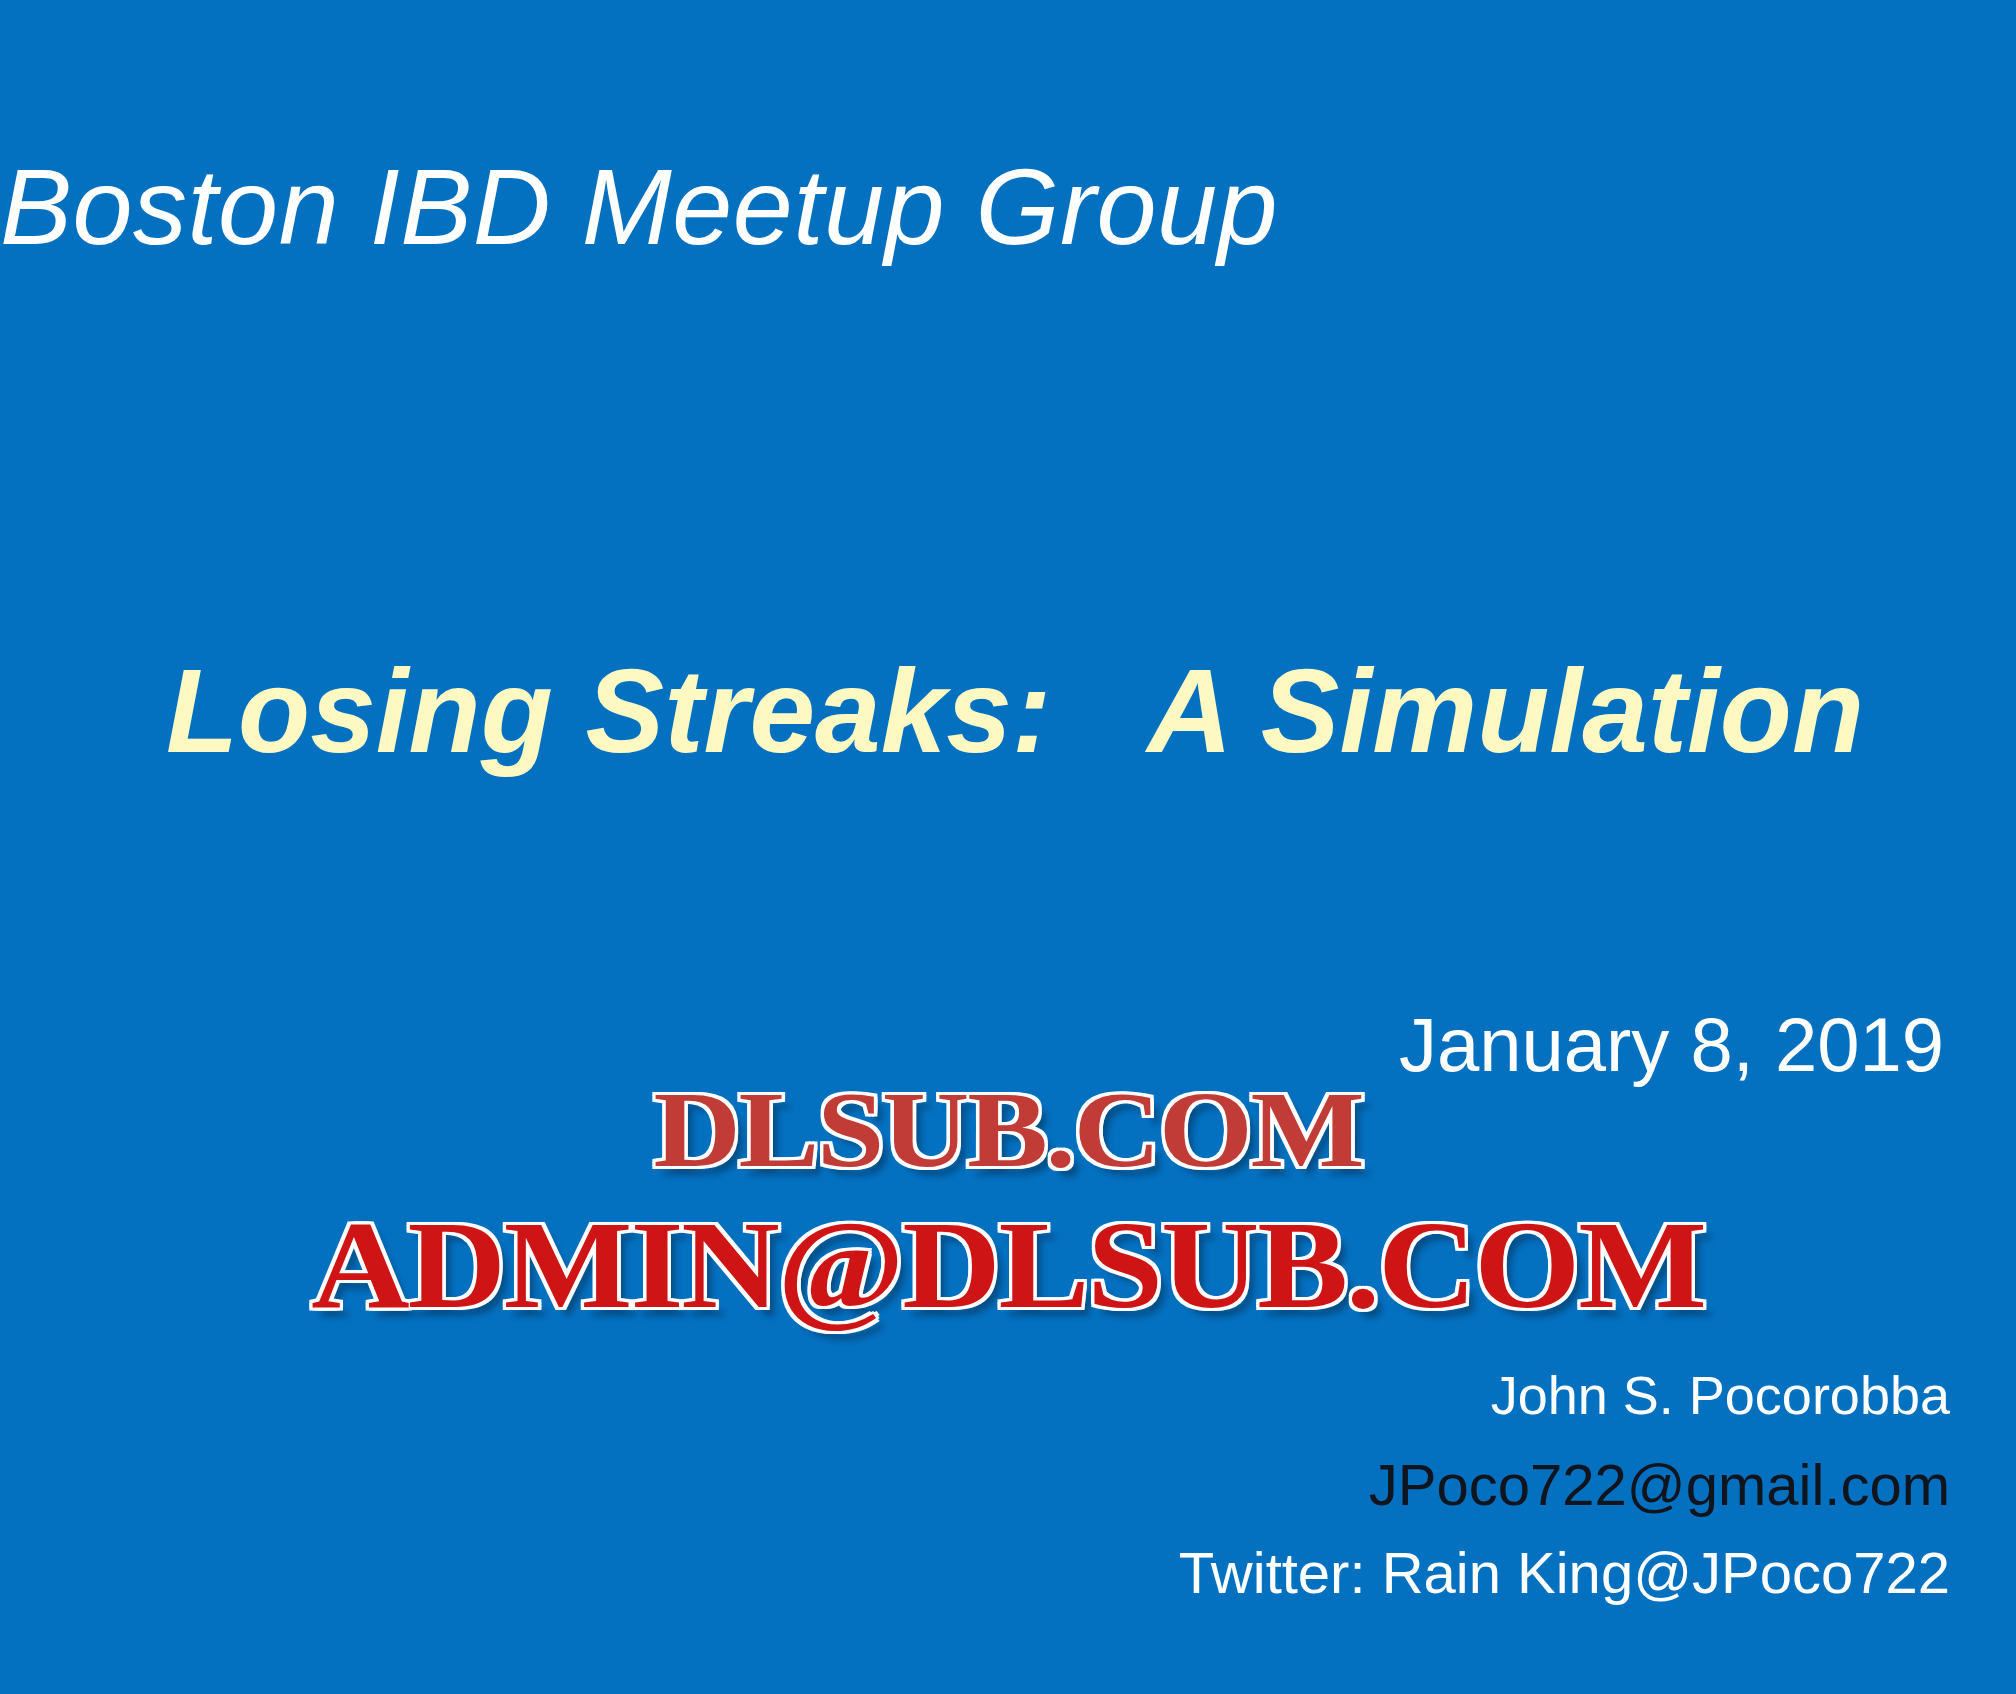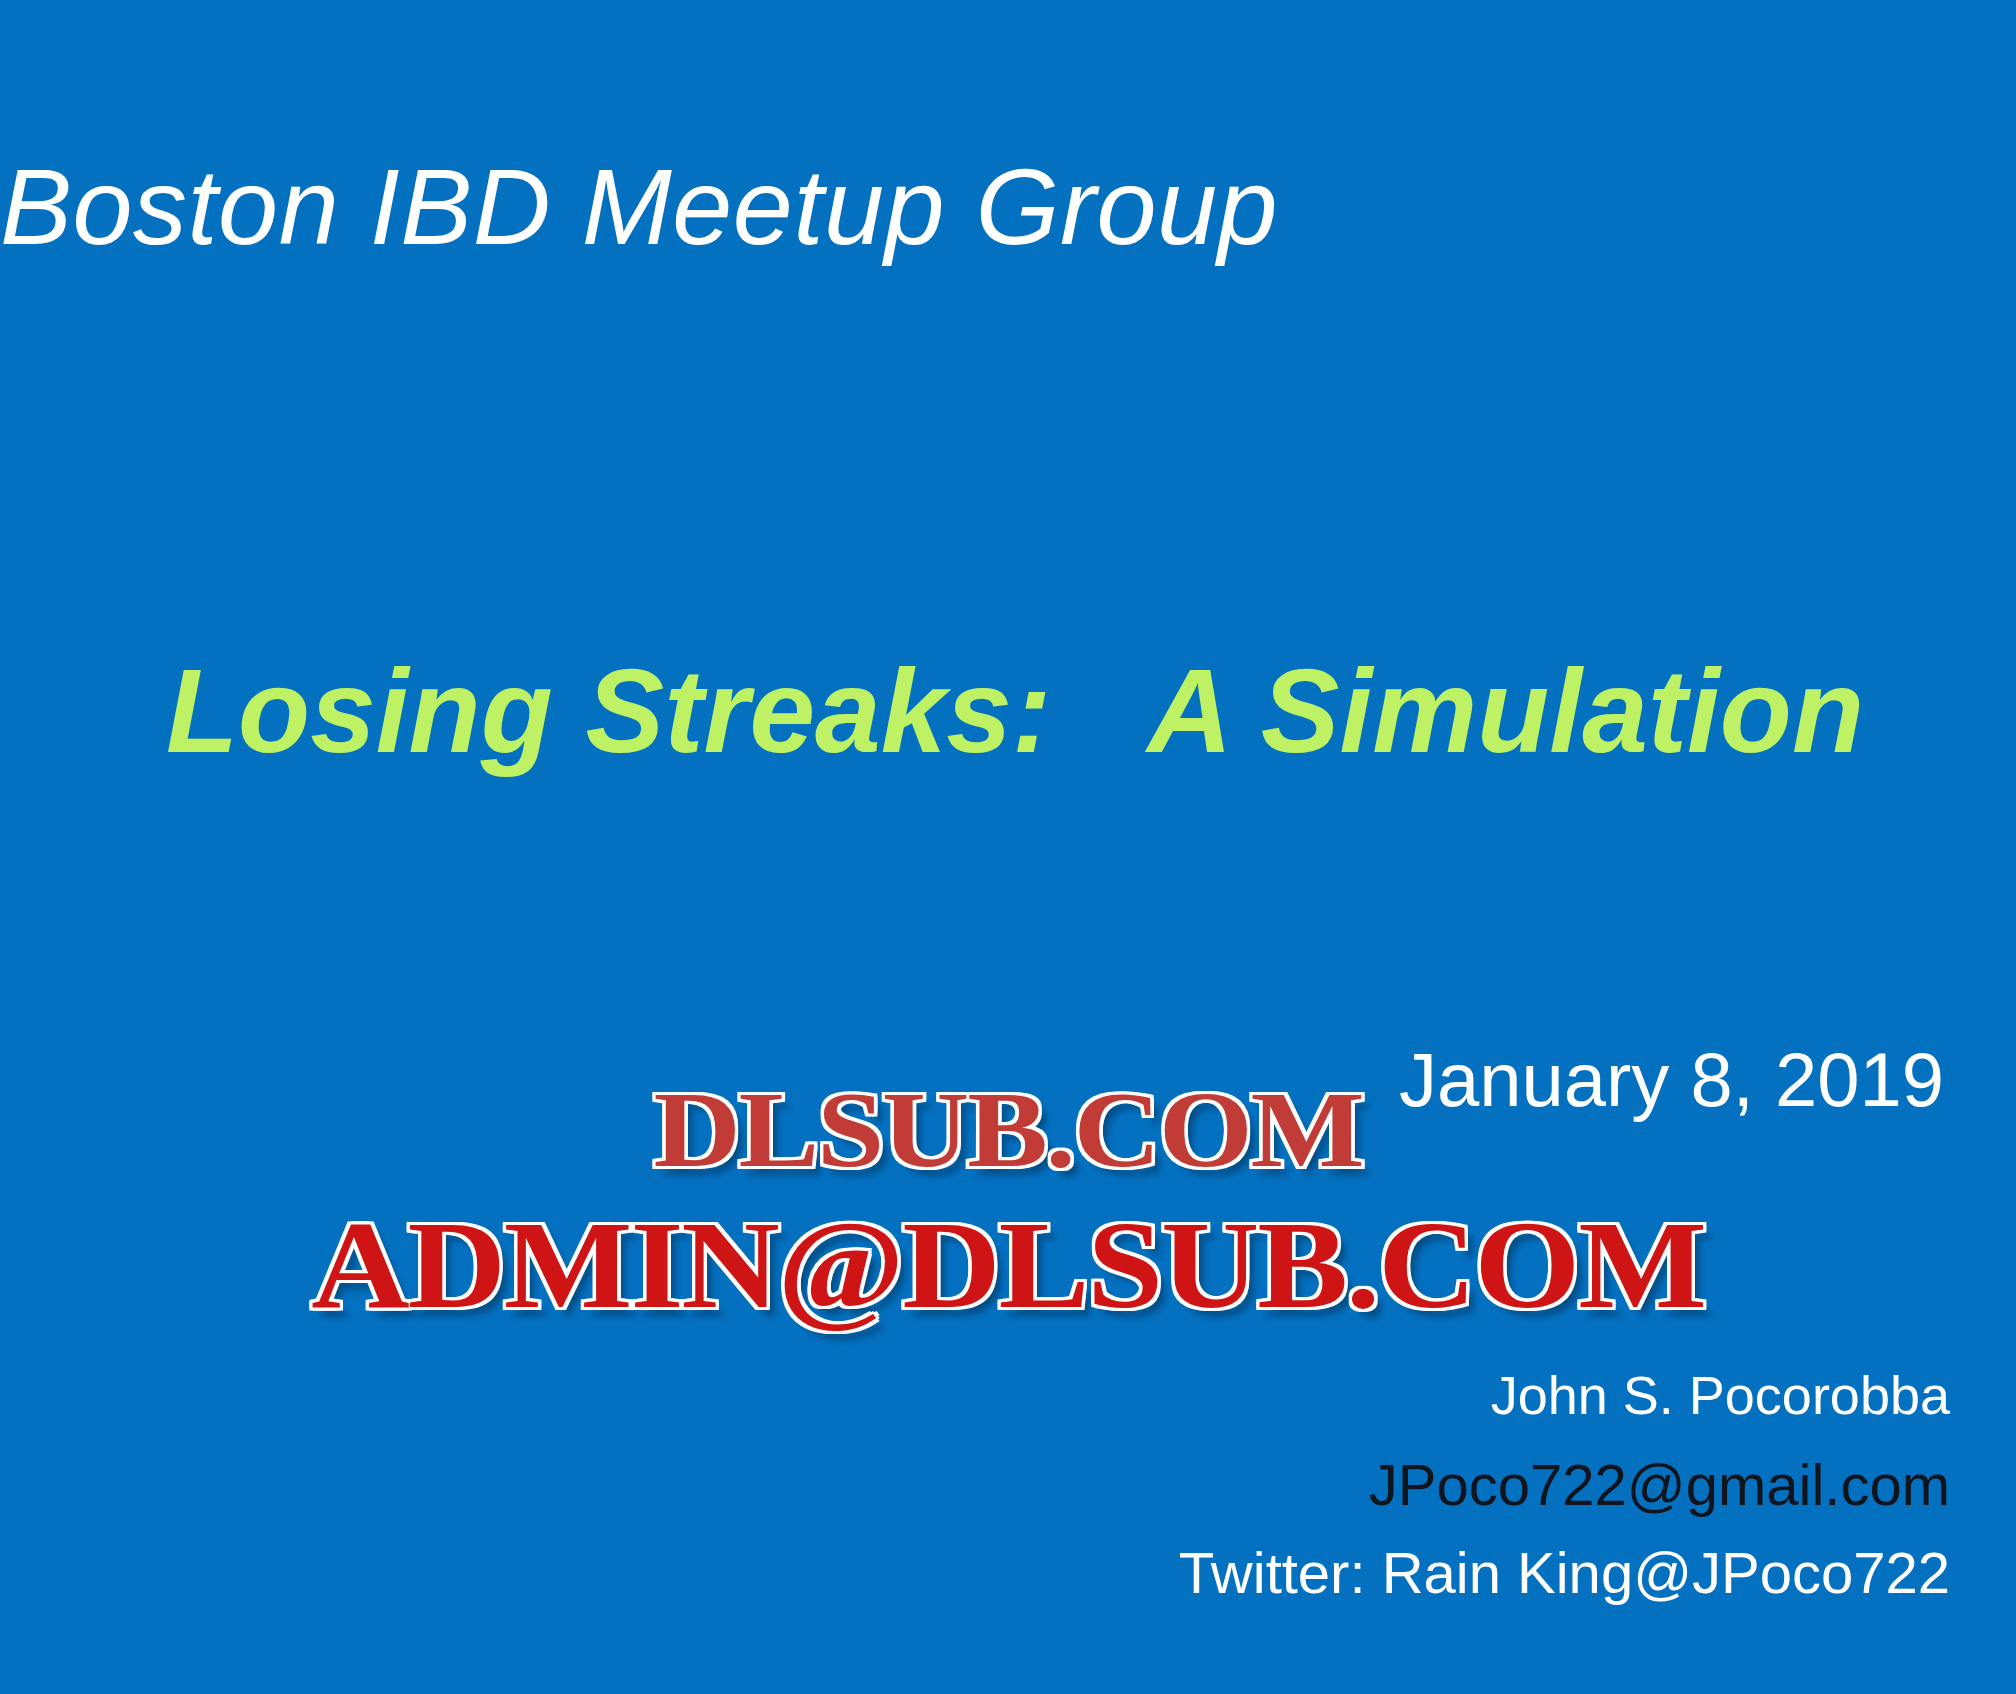--- a/index.html
+++ b/index.html
@@ -55,21 +55,21 @@
   }
   .main-title .gap {
     display: inline-block;
     width: 96px;
   }
 
   
   .date-line {
     position: absolute;
     right: 72px;
-    top: 1038px;
+    top: 1003px;
     color: #ffffff;
     font-family: "Liberation Sans", sans-serif;
     font-weight: 400;
     font-size: 76px;
     line-height: 1.1;
     white-space: nowrap;
   }
 
   
   .watermark {
@@ -157,21 +157,21 @@
     white-space: nowrap;
   }
 </style>
 </head>
 <body>
 
 <div id="slide" style="background: rgb(4, 112, 192);">
 
   <div class="group-title">Boston IBD Meetup Group</div>
 
-  <div class="main-title" style="color: #bef264;">
+  <div class="main-title" style="color: #fef9c3;">
     <span>Losing Streaks:</span><span class="gap"></span><span>A Simulation</span>
   </div>
 
   <div class="ghost-artifact"></div>
 
   <div class="date-line">January 8, 2019</div>
 
   <div class="watermark watermark-1" style="color: rgb(193, 59, 55);">DLSUB.COM</div>
 
   <div class="watermark watermark-2" style="color: rgb(207, 20, 22);">ADMIN@DLSUB.COM</div>

